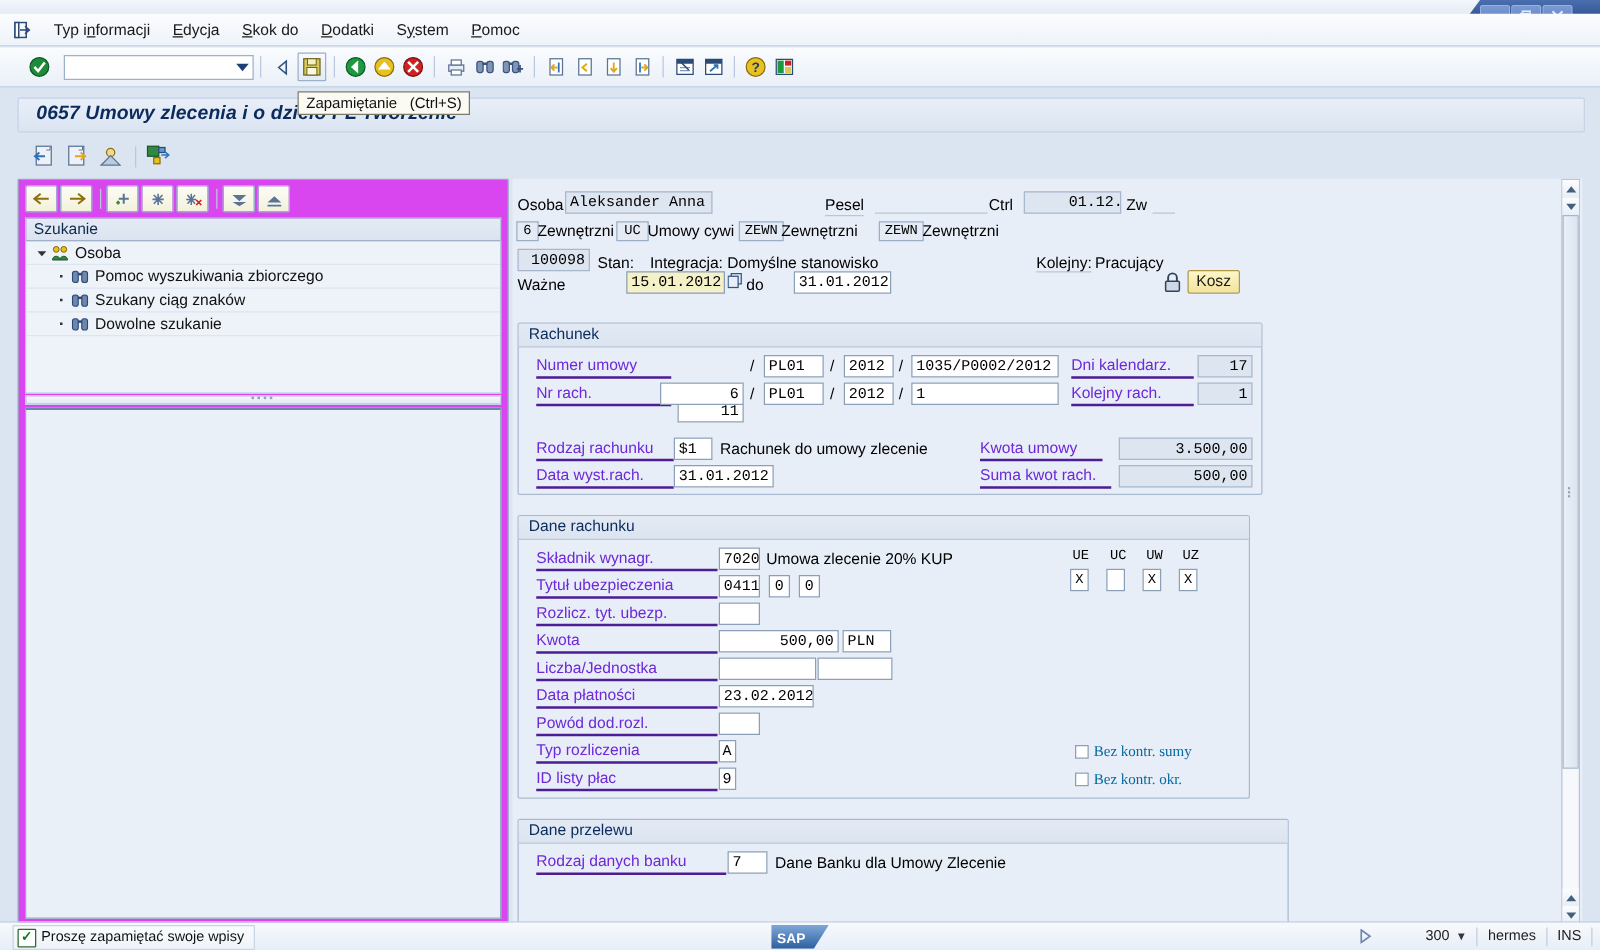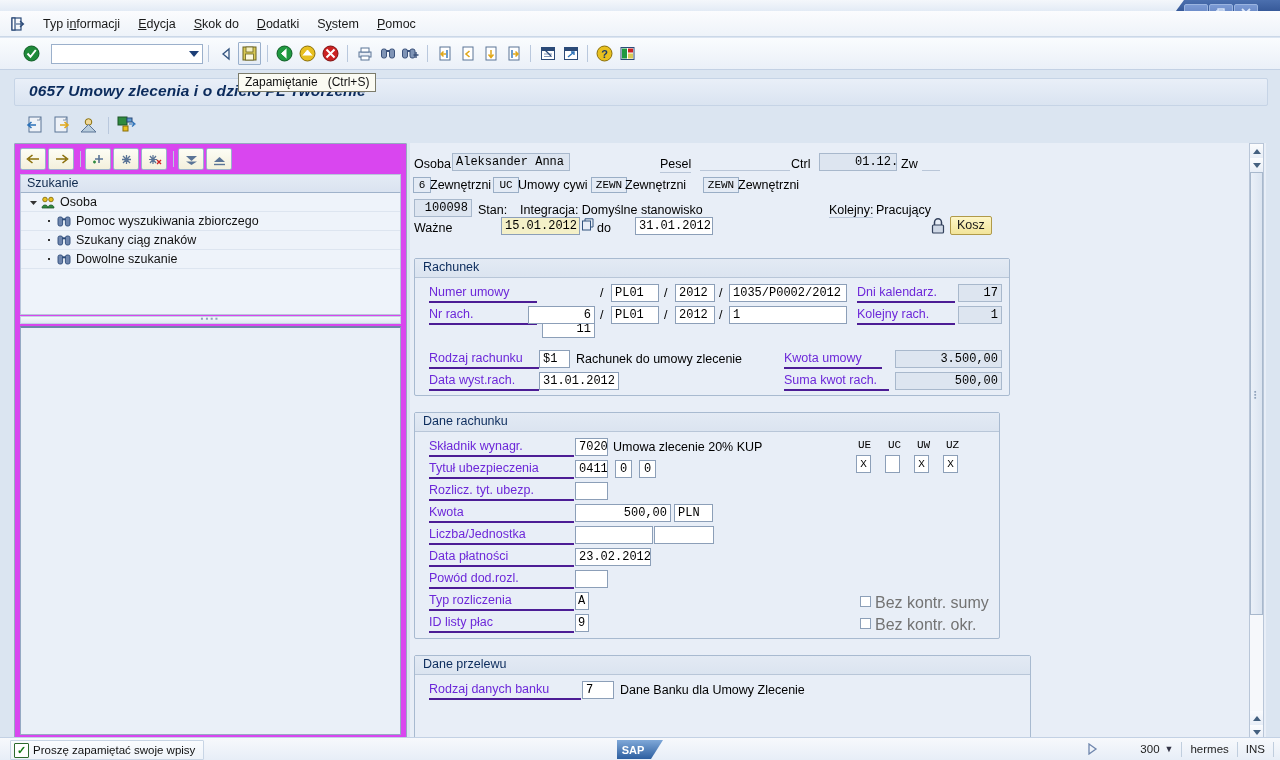--- a/index.html
+++ b/index.html
@@ -362,21 +362,21 @@
   }
   .slash { position: absolute; font-size: 12.5px; color:#000; }
 
   .cbox {
     position: absolute;
     width: 11px; height: 11px;
     background: #fff;
     border: 1px solid #8c9fb8;
     box-sizing: border-box;
   }
-  .chk-lbl { position: absolute; font-size: 16px; color:#737373; white-space: nowrap; }
+  .chk-lbl { position: absolute; font-size: 12px; color:#0369a1; white-space: nowrap; font-family: Liberation Serif, serif; }
 
   .minicell {
     position: absolute;
     width: 15px; height: 18px;
     background: #fff;
     border: 1px solid #8c9fb8;
     box-sizing: border-box;
     font-family: "Liberation Mono", monospace;
     font-size: 11px;
     line-height: 16px;

